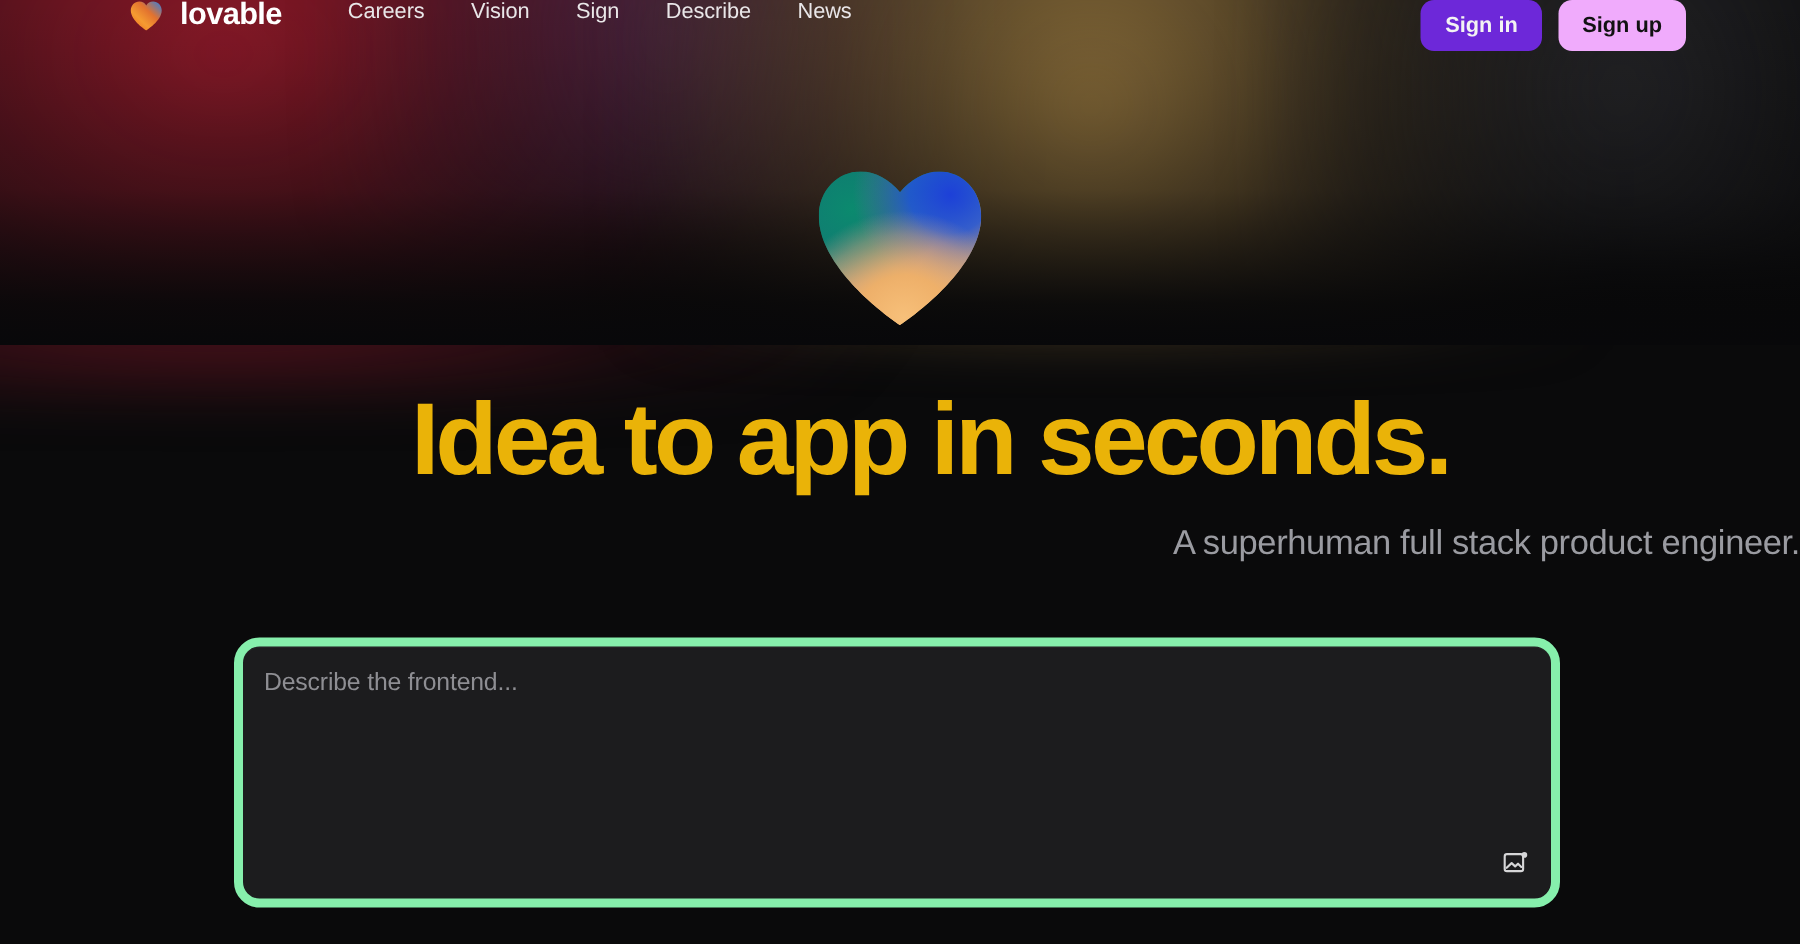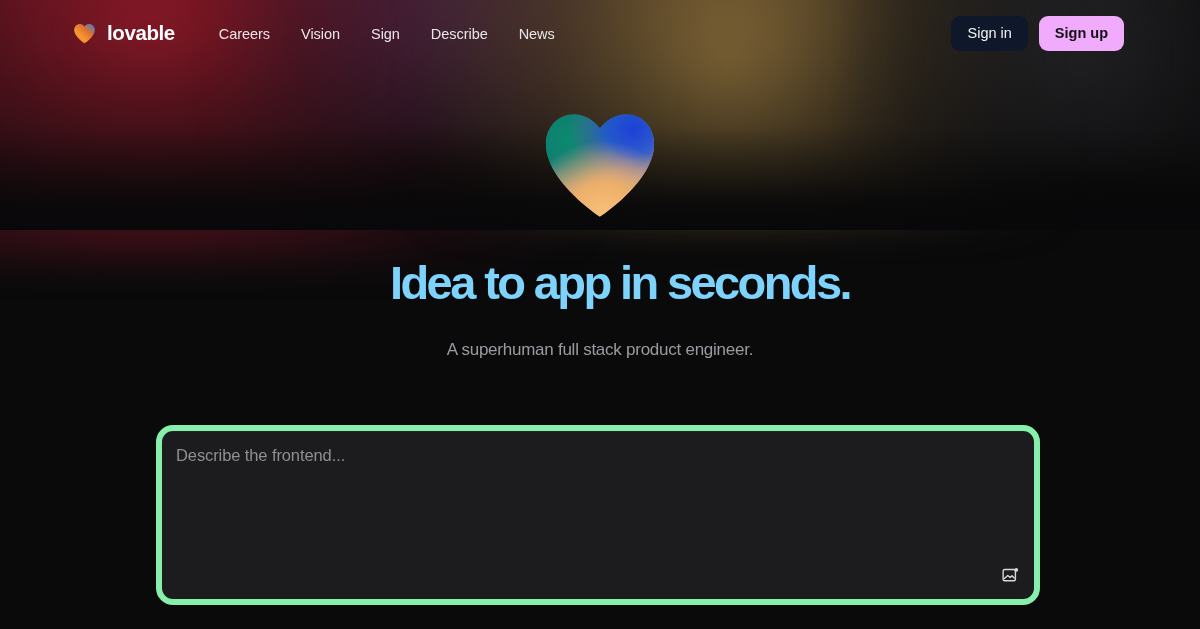--- a/index.html
+++ b/index.html
@@ -33,55 +33,55 @@
     background:radial-gradient(ellipse at 50% 70%, rgba(48,48,52,0.70) 0%, rgba(26,26,28,0.35) 50%, rgba(10,10,11,0) 80%);
     filter:blur(16px);
   }
   .fade-down {
     position:absolute; left:0; right:0; top:0; height:230px;
     background:linear-gradient(to bottom, rgba(10,10,11,0) 0%, rgba(10,10,11,0.35) 55%, rgba(8,8,9,0.92) 88%, #08080a 100%);
   }
 
   
   .header {
-    position:absolute; top:0; left:1px; right:0; height:67px;
-    display:flex; align-items:center; padding:0 76px 0 72px; z-index:20;
+    position:absolute; top:0; left:14px; right:0; height:67px;
+    display:flex; align-items:flex-start; padding:0 76px 0 72px; z-index:20;
   }
   .brand { display:flex; align-items:center; gap:11px; margin-right:44px; }
   .brand-heart { width:23px; height:21px; display:block; }
   .brand-name {
     color:#ffffff; font-size:20.5px; font-weight:700; letter-spacing:-0.4px; line-height:1;
   }
   .nav { display:flex; align-items:center; gap:31px; }
   .nav-link {
     color:#e9e6e8; font-size:14.5px; font-weight:500; text-decoration:none;
     letter-spacing:-0.05px; cursor:pointer; white-space:nowrap;
   }
   .header-actions { margin-left:auto; display:flex; align-items:center; gap:11px; }
   .btn {
     font-family:"Liberation Sans", sans-serif;
     font-size:14.5px; font-weight:500; border:none; cursor:pointer;
     border-radius:9px; padding:8px 16px; line-height:1.25; white-space:nowrap;
   }
-  .btn-signin { background:#0f172a; color:#f3f3f3; }
+  .btn-signin { background:#6d28d9; color:#f3f3f3;font-weight:bold; }
   .btn-signup { background:#f0abfc; color:#121212; font-weight:600; }
 
   
   .hero { position:absolute; left:0; right:0; top:0; z-index:10; text-align:center; }
   .hero-heart-wrap {
     margin-top:111px; display:flex; justify-content:center;
   }
   .hero-heart { width:116px; height:109px; display:block; }
   .headline {
-    margin-top:39px; color:#7dd3fc;
-    font-size:47px; font-weight:700; letter-spacing:-2.6px; line-height:1;margin-left:40px;
+    margin-top:39px; color:#eab308;
+    font-size:68px; font-weight:700; letter-spacing:-2.6px; line-height:1;margin-left:40px;
   }
   .subtitle {
-    margin-top:35px; color:#9a9ba1;
-    font-size:17px; font-weight:400; letter-spacing:-0.25px; line-height:1;
+    margin-top:23px; color:#9a9ba1;
+    font-size:23px; font-weight:400; letter-spacing:-0.25px; line-height:1;text-align:right;
   }
 
   
   .prompt-wrap { position:absolute; left:156px; top:425px; width:884px; z-index:10; }
   .prompt-box {
     position:relative; width:884px; height:180px;
     background:#1c1c1e; border:6px solid #86efac; border-radius:17px;
     box-shadow:0 1px 0 rgba(255,255,255,0.03) inset;
   }
   .prompt-placeholder {

